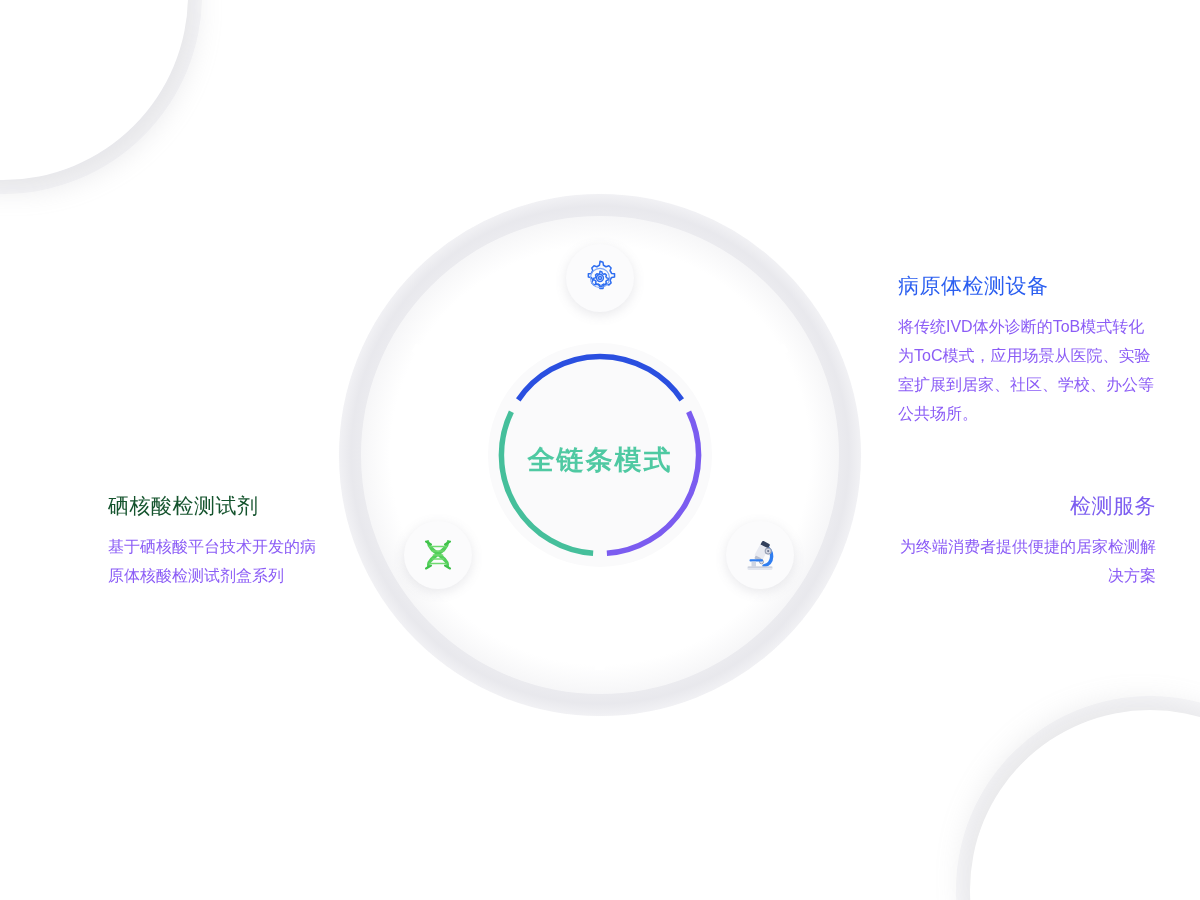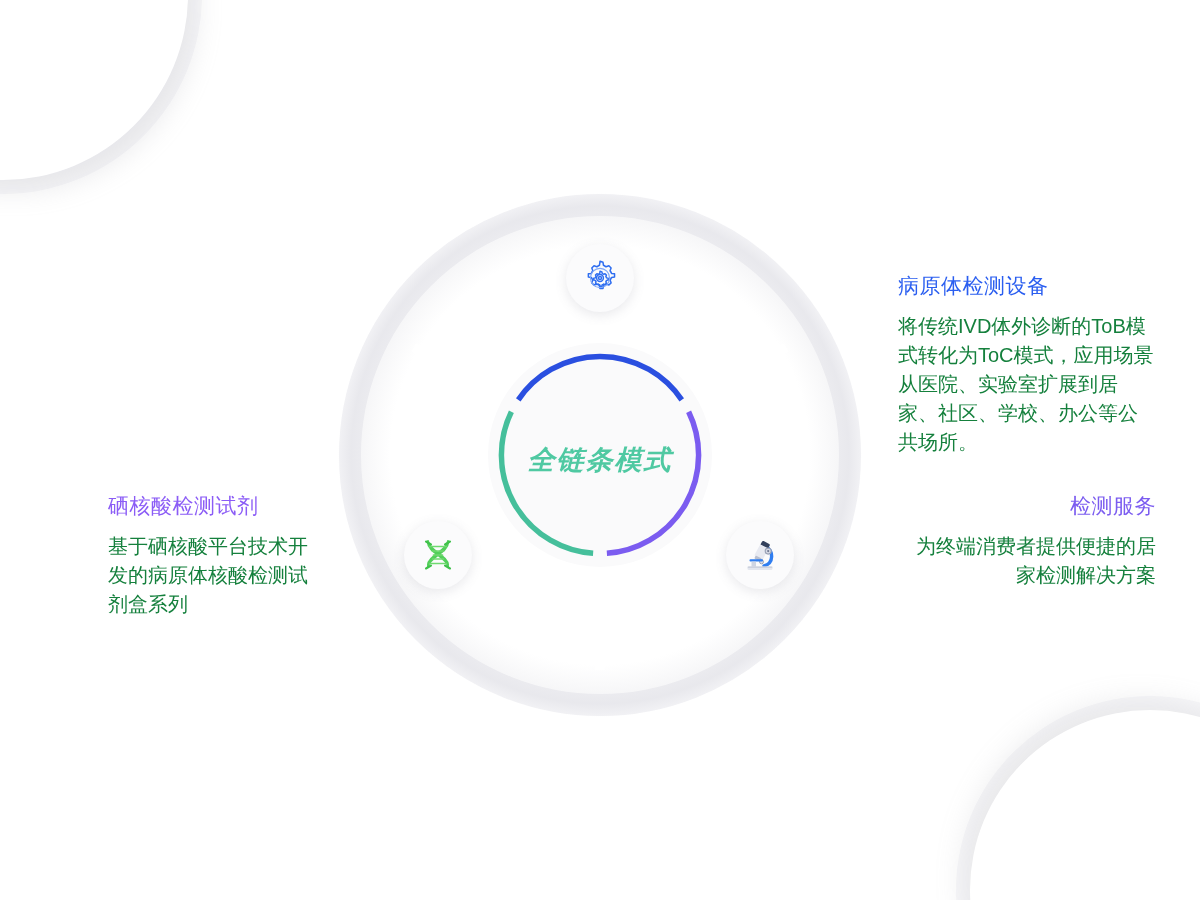--- a/index.html
+++ b/index.html
@@ -76,35 +76,34 @@
   #center-label {
     position: absolute;
     left: 600px;
     top: 460px;
     transform: translate(-50%, -50%);
     font-size: 27px;
     font-weight: bold;
     letter-spacing: 2px;
     color: #4fc9a2;
     white-space: nowrap;
-    font-style: italic;
   }
 
   
   .block { position: absolute; }
   .block .title {
     font-size: 21px;
     font-weight: normal;
     margin: 0 0 12px 0;
     letter-spacing: 0.5px;
   }
   .block .body {
-    font-size: 20px;
+    font-size: 16px;
     line-height: 29px;
-    color: #15803d;
+    color: #8b5cf6;
     margin: 0;
   }
   .block.right { left: 898px; width: 258px; text-align: left; }
   .block.left  { left: 108px; width: 212px; text-align: left; }
 
   #block-equipment { top: 272px; }
   #block-service   { top: 492px; text-align: right; }
   #block-reagent   { top: 492px; }
 </style>
 </head>
@@ -252,17 +251,17 @@
     <p class="title" style="color:#2a5ef0">病原体检测设备</p>
     <p class="body">将传统IVD体外诊断的ToB模式转化为ToC模式，应用场景从医院、实验室扩展到居家、社区、学校、办公等公共场所。</p>
   </div>
 
   <div class="block right" id="block-service">
     <p class="title" style="color:#7b5cf0">检测服务</p>
     <p class="body">为终端消费者提供便捷的居家检测解决方案</p>
   </div>
 
   <div class="block left" id="block-reagent">
-    <p class="title" style="color:#8b5cf6">硒核酸检测试剂</p>
+    <p class="title" style="color:#14532d">硒核酸检测试剂</p>
     <p class="body">基于硒核酸平台技术开发的病原体核酸检测试剂盒系列</p>
   </div>
 
 </div>
 
 </body></html>

